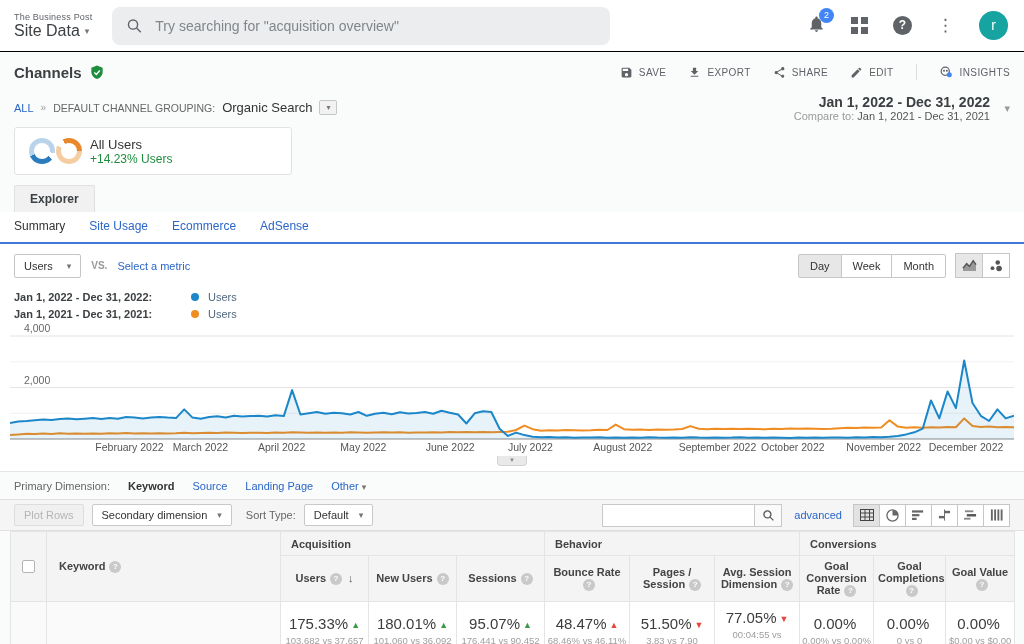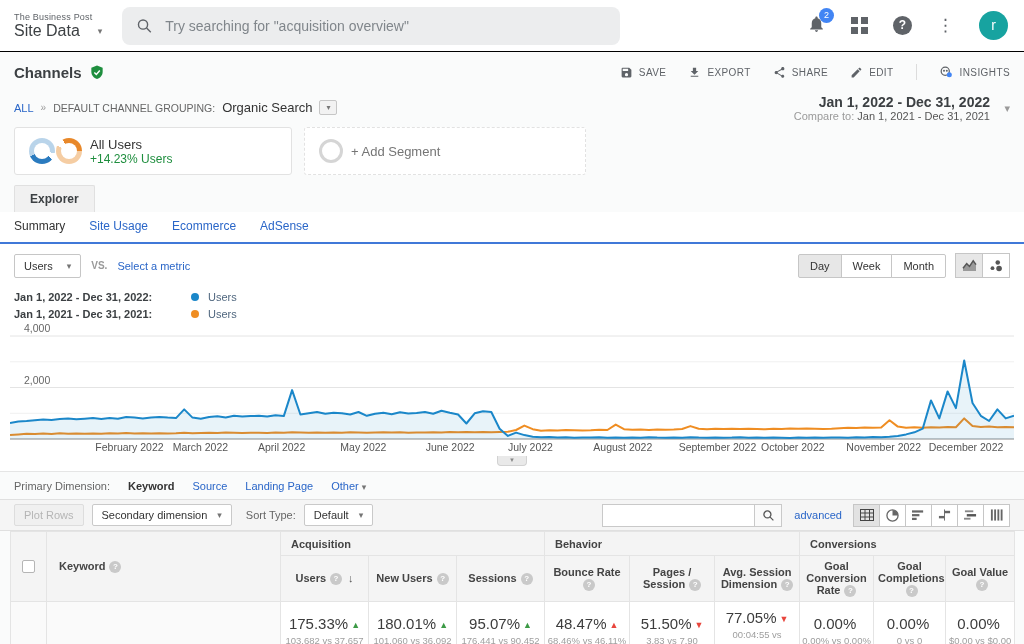--- a/index.html
+++ b/index.html
@@ -3,21 +3,21 @@
 <meta charset="utf-8">
 <style>
   * { box-sizing: border-box; margin: 0; padding: 0; }
   html,body { width:1024px; height:644px; overflow:hidden; background:#fafbfb;
     font-family:"Liberation Sans", sans-serif; color:#333; }
 
   
   .topbar { height:52px; background:#fff; display:flex; align-items:center;
     padding:0 16px 0 14px; border-bottom:1px solid #000000; }
   .brand .org { font-size:9px; color:#5f6368; letter-spacing:.2px; }
-  .brand .view { font-size:16px; color:#3c4043; display:flex; align-items:center; gap:18px; cursor:pointer;text-align:right; }
+  .brand .view { font-size:16px; color:#3c4043; display:flex; align-items:center; gap:5px; cursor:pointer;text-align:right; }
   .caret { font-size:9px; color:#757575; }
   .searchbox { margin-left:20px; width:498px; height:38px; background:#ecedee; border-radius:8px;
     display:flex; align-items:center; padding:0 14px; gap:12px; }
   .searchbox input { border:none; background:transparent; outline:none; width:100%;
     font-size:14px; color:#3c4043; font-family:"Liberation Sans",sans-serif; }
   .searchbox input::placeholder { color:#80868b; }
   .top-icons { margin-left:auto; display:flex; align-items:center; gap:25px; }
   .bell { position:relative; cursor:pointer; }
   .badge { position:absolute; top:-6px; right:-8px; background:#4285f4; color:#fff;
     border-radius:50%; width:15px; height:15px; font-size:9px; line-height:15px; text-align:center; }
@@ -267,24 +267,20 @@
 
 
 <div class="segments">
   <div class="seg-card">
     <span class="donut blue"></span>
     <span class="donut orange"></span>
     <div>
       <div class="seg-name">All Users</div>
       <div class="seg-delta">+14.23% Users</div>
     </div>
-  </div>
-  <div class="seg-card add">
-    <span class="ring"></span>
-    <span class="seg-add-label">+ Add Segment</span>
   </div>
 </div>
 
 
 <div class="explorer-tab">Explorer</div>
 <div class="subtabs">
   <span class="subtab active">Summary</span>
   <span class="subtab">Site Usage</span>
   <span class="subtab">Ecommerce</span>
   <span class="subtab">AdSense</span>

